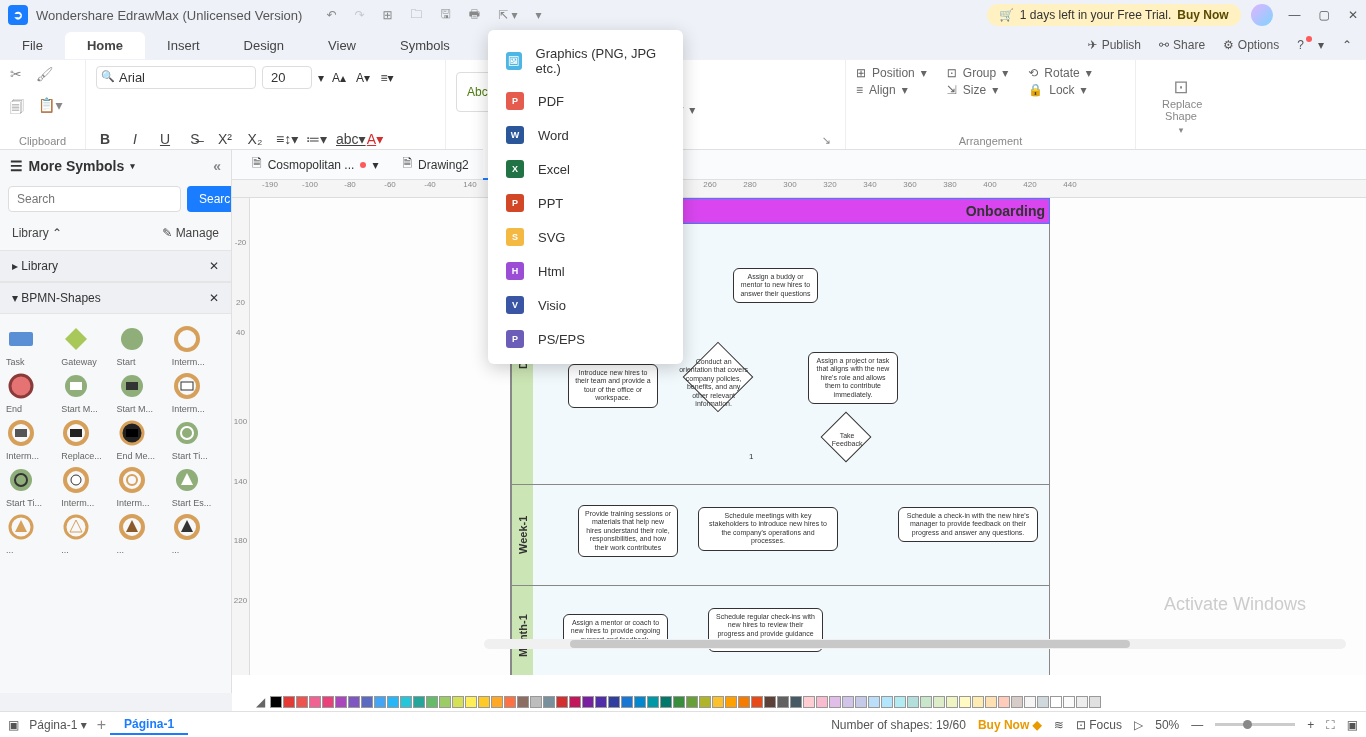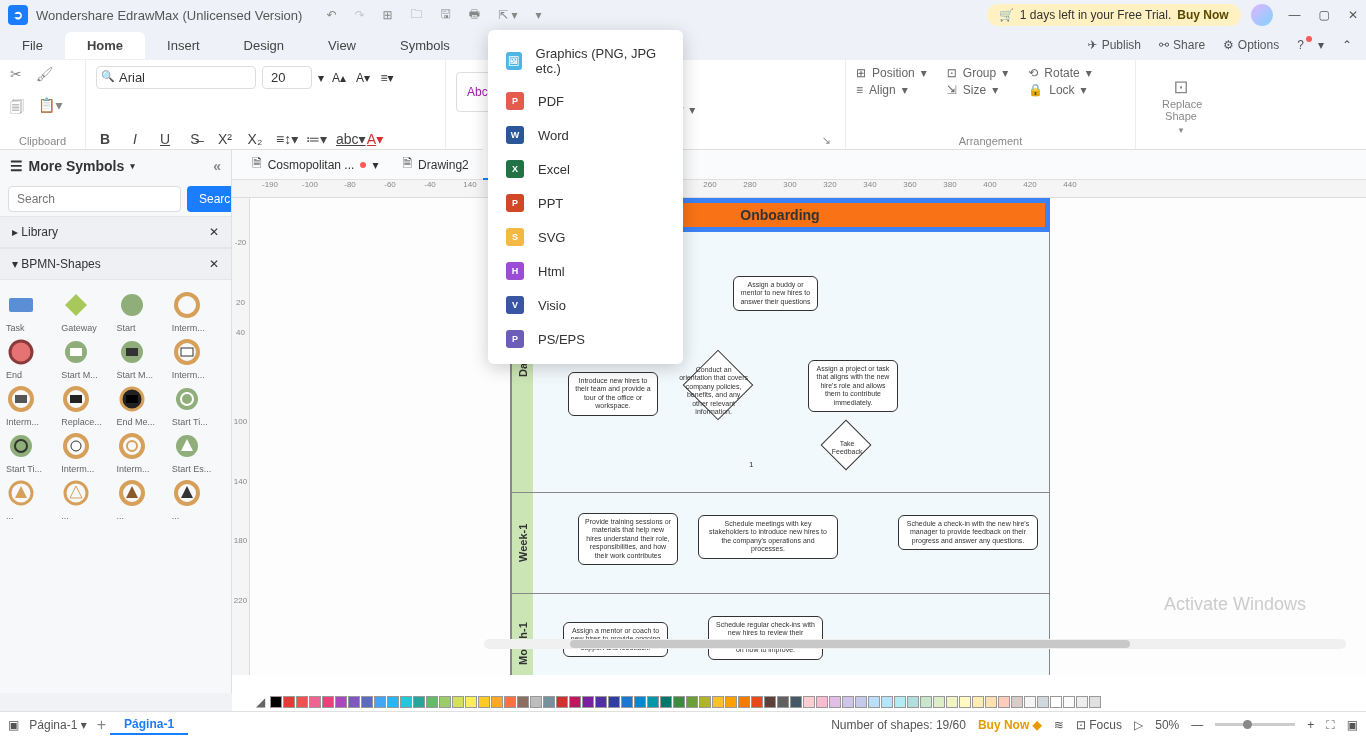--- a/index.html
+++ b/index.html
@@ -29,21 +29,21 @@
 .ribbon { height: 90px; background: #fff; display: flex; border-bottom: 1px solid #e0e0e0; }
 .ribbon-group { border-right: 1px solid #eee; padding: 6px 10px 2px 10px; display: flex; flex-direction: column; justify-content: space-between; }
 .ribbon-label { font-size: 11px; color: #888; text-align: center; margin-top: 2px; }
 .clip-icons { display: flex; gap: 14px; color: #888; font-size: 14px; flex-wrap: wrap; width: 60px; height: 56px; }
 .font-row { display: flex; align-items: center; gap: 6px; margin-bottom: 4px; }
 .font-select { border: 1px solid #ddd; border-radius: 4px; padding: 3px 24px 3px 22px; width: 160px; font-size: 13px; position: relative; }
 .font-select::before { content: "🔍"; position: absolute; left: 4px; top: 3px; font-size: 11px; color: #aaa; }
 .size-select { border: 1px solid #ddd; border-radius: 4px; padding: 3px 20px 3px 8px; width: 50px; font-size: 13px; }
 .font-btns { display: flex; gap: 12px; color: #444; font-size: 14px; align-items: center; }
 .font-icon { width: 18px; text-align: center; cursor: pointer; }
-.abc-box { border: 1px solid #ddd; padding: 12px 10px; border-radius: 4px; font-size: 12px; color: #a21caf; }
+.abc-box { border: 1px solid #ddd; padding: 12px 10px; border-radius: 4px; font-size: 12px; color: #4d7c0f; }
 .abc-row { display: flex; gap: 4px; align-items: center; }
 .shape-col { display: flex; flex-direction: column; gap: 3px; font-size: 12px; color: #666; }
 .shape-item { display: flex; align-items: center; gap: 6px; }
 .arrange-col { display: flex; flex-direction: column; gap: 3px; font-size: 12px; color: #666; }
 .replace-big { text-align: center; padding: 10px 16px; color: #888; }
 
 
 .left-panel { position: absolute; left: 0; top: 150px; width: 232px; bottom: 44px; background: #f7f8fa; border-right: 1px solid #e0e0e0; overflow: hidden; }
 .more-symbols { padding: 8px 10px; font-weight: 600; font-size: 14px; display: flex; align-items: center; gap: 6px; }
 .search-row { display: flex; padding: 4px 8px; gap: 6px; }
@@ -63,21 +63,21 @@
 .dot-red { width: 6px; height: 6px; background: #ff5a5a; border-radius: 50%; }
 .plus-tab { font-size: 16px; color: #888; padding: 0 8px; cursor: pointer; }
 .ruler-h { height: 18px; background: #f5f5f5; border-bottom: 1px solid #ddd; font-size: 8px; color: #888; display: flex; overflow: hidden; padding-left: 18px; }
 .ruler-h span { width: 40px; text-align: center; position: relative; }
 .ruler-v { width: 18px; background: #f5f5f5; border-right: 1px solid #ddd; position: absolute; left: 0; top: 48px; bottom: 18px; font-size: 8px; color: #888; display: flex; flex-direction: column; }
 .ruler-v span { height: 40px; display: flex; align-items: center; justify-content: center; }
 .canvas-inner { position: absolute; left: 18px; top: 48px; right: 0; bottom: 18px; background: #fdfdfd; overflow: hidden; }
 
 
 .diagram { position: absolute; left: 260px; top: 0; width: 540px; }
-.onboard-header { background: #f97316; border: 5px solid #3b82f6; padding: 4px; text-align: center; font-weight: 600; font-size: 14px; }
+.onboard-header { background: #d946ef; border: 1px solid #3b82f6; padding: 4px; text-align: right; font-weight: 600; font-size: 14px; }
 .lane { display: flex; border: 1px solid #888; border-top: none; background: #f2f9fc; position: relative; }
 .lane-label { width: 22px; background: #cce5b5; border-right: 1px solid #888; display: flex; align-items: center; justify-content: center; writing-mode: vertical-rl; transform: rotate(180deg); font-size: 11px; font-weight: 600; }
 .lane-body { flex: 1; position: relative; }
 .lane1 .lane-body { height: 260px; }
 .lane2 .lane-body { height: 100px; }
 .lane3 .lane-body { height: 100px; }
 .node-box { position: absolute; background: #fff; border: 1px solid #333; border-radius: 6px; padding: 4px 6px; font-size: 7px; text-align: center; line-height: 1.2; }
 .node-diamond { position: absolute; background: #fff; border: 1px solid #333; transform: rotate(45deg); }
 .node-diamond span { display: block; transform: rotate(-45deg); font-size: 7px; text-align: center; line-height: 1.2; }
 
@@ -239,20 +239,24 @@
 <div class="left-panel">
   <div class="more-symbols">
     <span>☰</span>
     <span>More Symbols</span>
       <span style="font-size:9px">▾</span>
     <span style="margin-left:auto;color:#888">«</span>
   </div>
   <div class="search-row">
     <input class="search-input" placeholder="Search" style="">
     <button class="search-btn">Search</button>
+  </div>
+  <div class="lib-row">
+    <span><span>Library</span> ⌃</span>
+    <span>✎ <span>Manage</span></span>
   </div>
   <div class="category-row">
     <span>▸ <span>Library</span></span>
     <span>✕</span>
   </div>
   <div class="category-row">
     <span>▾ <span>BPMN-Shapes</span></span>
     <span>✕</span>
   </div>
   <div class="shapes-grid" id="shapes-grid">

